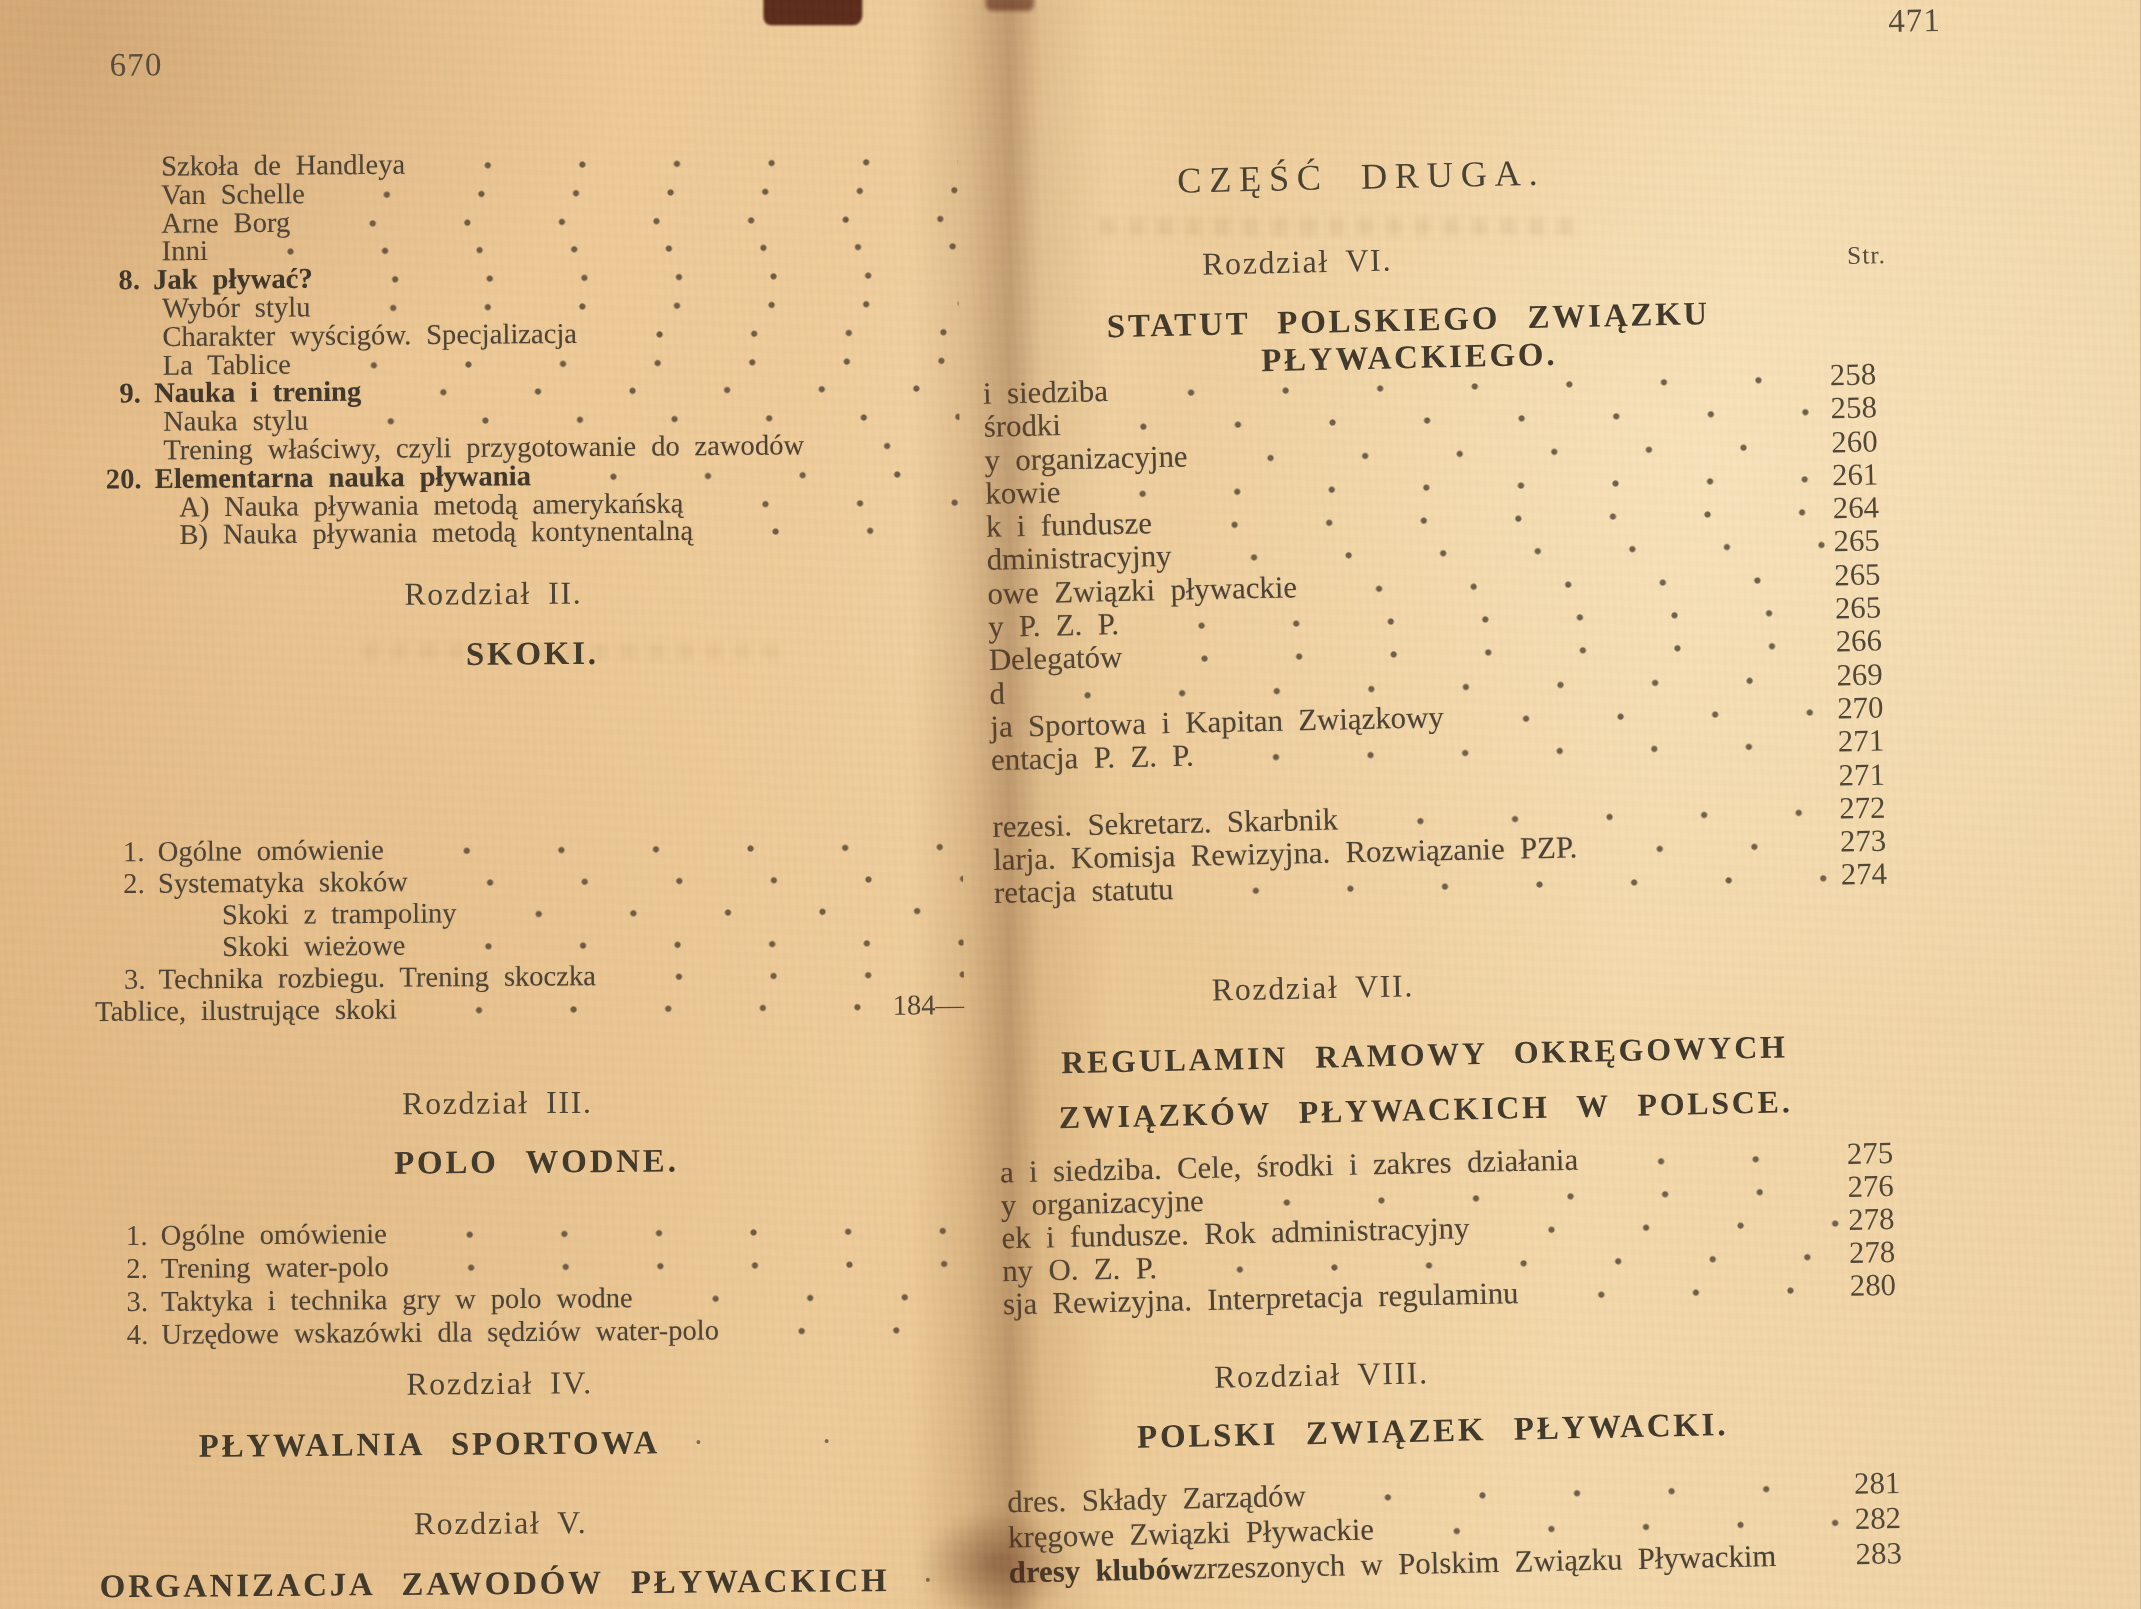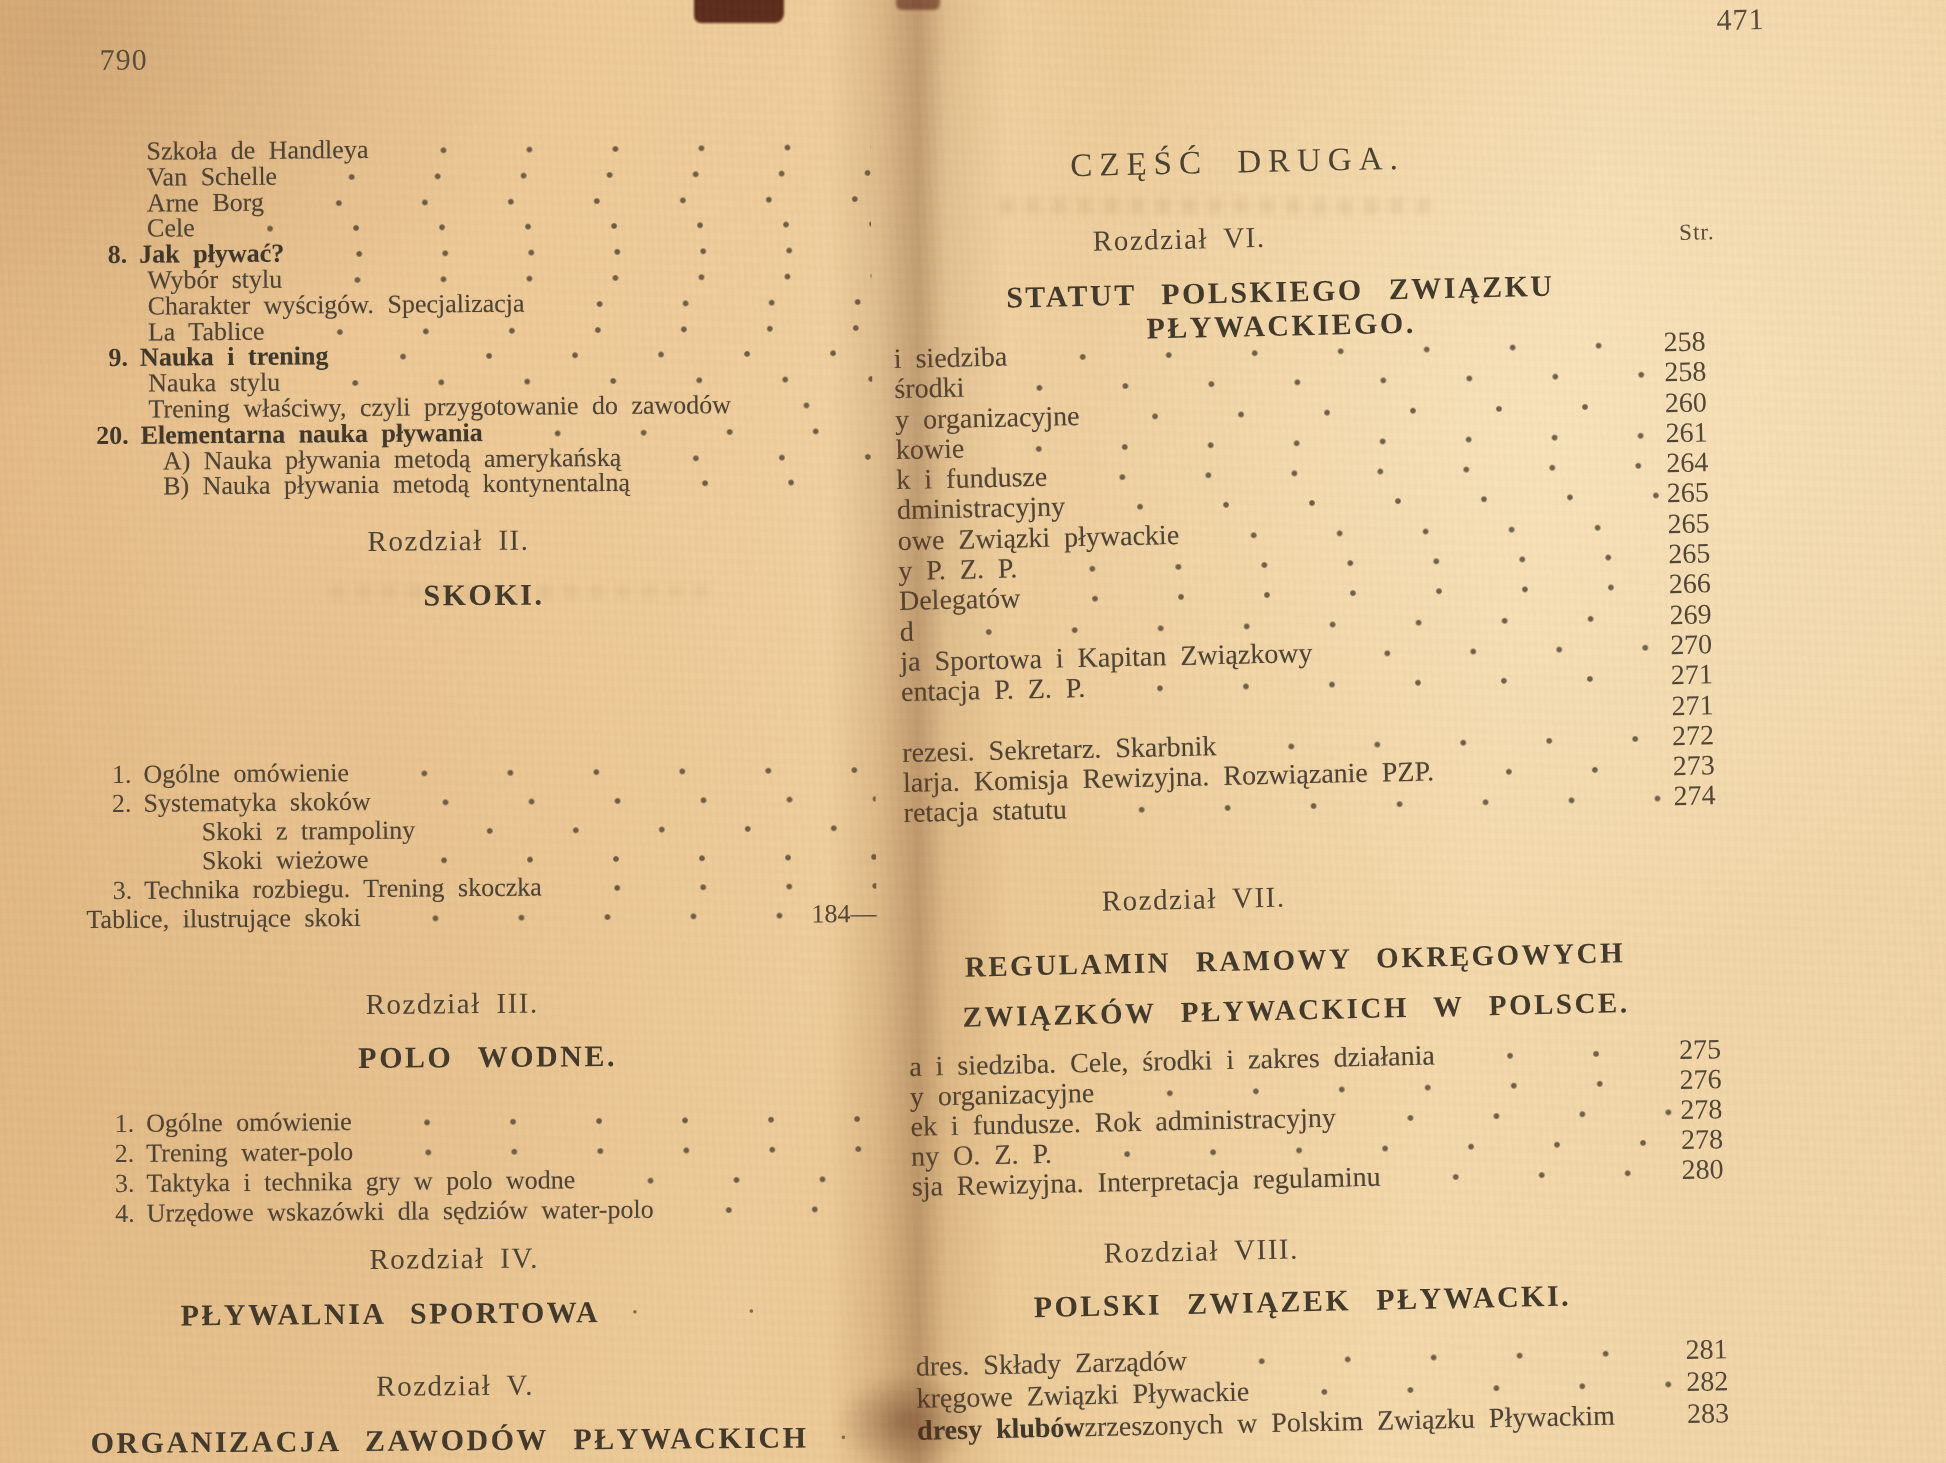--- a/index.html
+++ b/index.html
@@ -86,21 +86,21 @@
   .left-inner .pg{text-align:right;padding-right:2px;}
   .left-inner .row{font-size:26px;}
   .right-inner .row{font-size:28px;}
 </style>
 </head>
 <body>
 
 <div class="scene">
 
   <div class="page-inner left-inner">
-    <div class="folio folio-left">790</div>
+    <div class="folio folio-left">670</div>
     <div id="left-root">
         <div class="rows" style="top: 134px;">
           <div class="row ind1" style="height: 25.8px;">
             <div class="lbl-wrap">
               <span class="lbl">Szkoła de Handleya</span>
               <div class="leader"></div>
             </div>
           </div>
           <div class="row ind1" style="height: 25.8px;">
             <div class="lbl-wrap">
@@ -109,21 +109,21 @@
             </div>
           </div>
           <div class="row ind1" style="height: 25.8px;">
             <div class="lbl-wrap">
               <span class="lbl">Arne Borg</span>
               <div class="leader"></div>
             </div>
           </div>
           <div class="row ind1" style="height: 25.8px;">
             <div class="lbl-wrap">
-              <span class="lbl">Cele</span>
+              <span class="lbl">Inni</span>
               <div class="leader"></div>
             </div>
           </div>
           <div class="row" style="height: 25.8px;">
             <span class="num">8.</span>
             <div class="lbl-wrap">
               <span class="lbl b">Jak pływać?</span>
               <div class="leader"></div>
             </div>
           </div>

